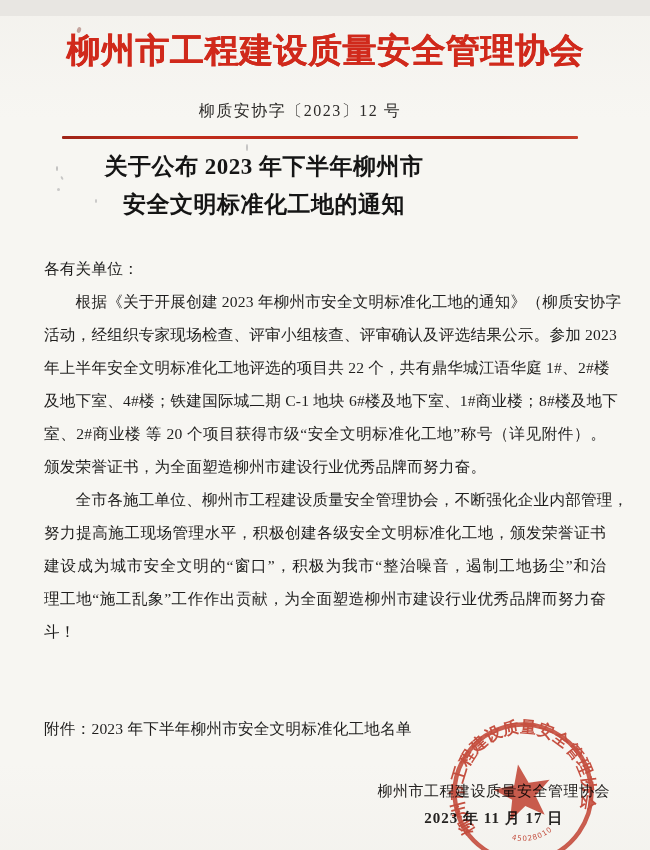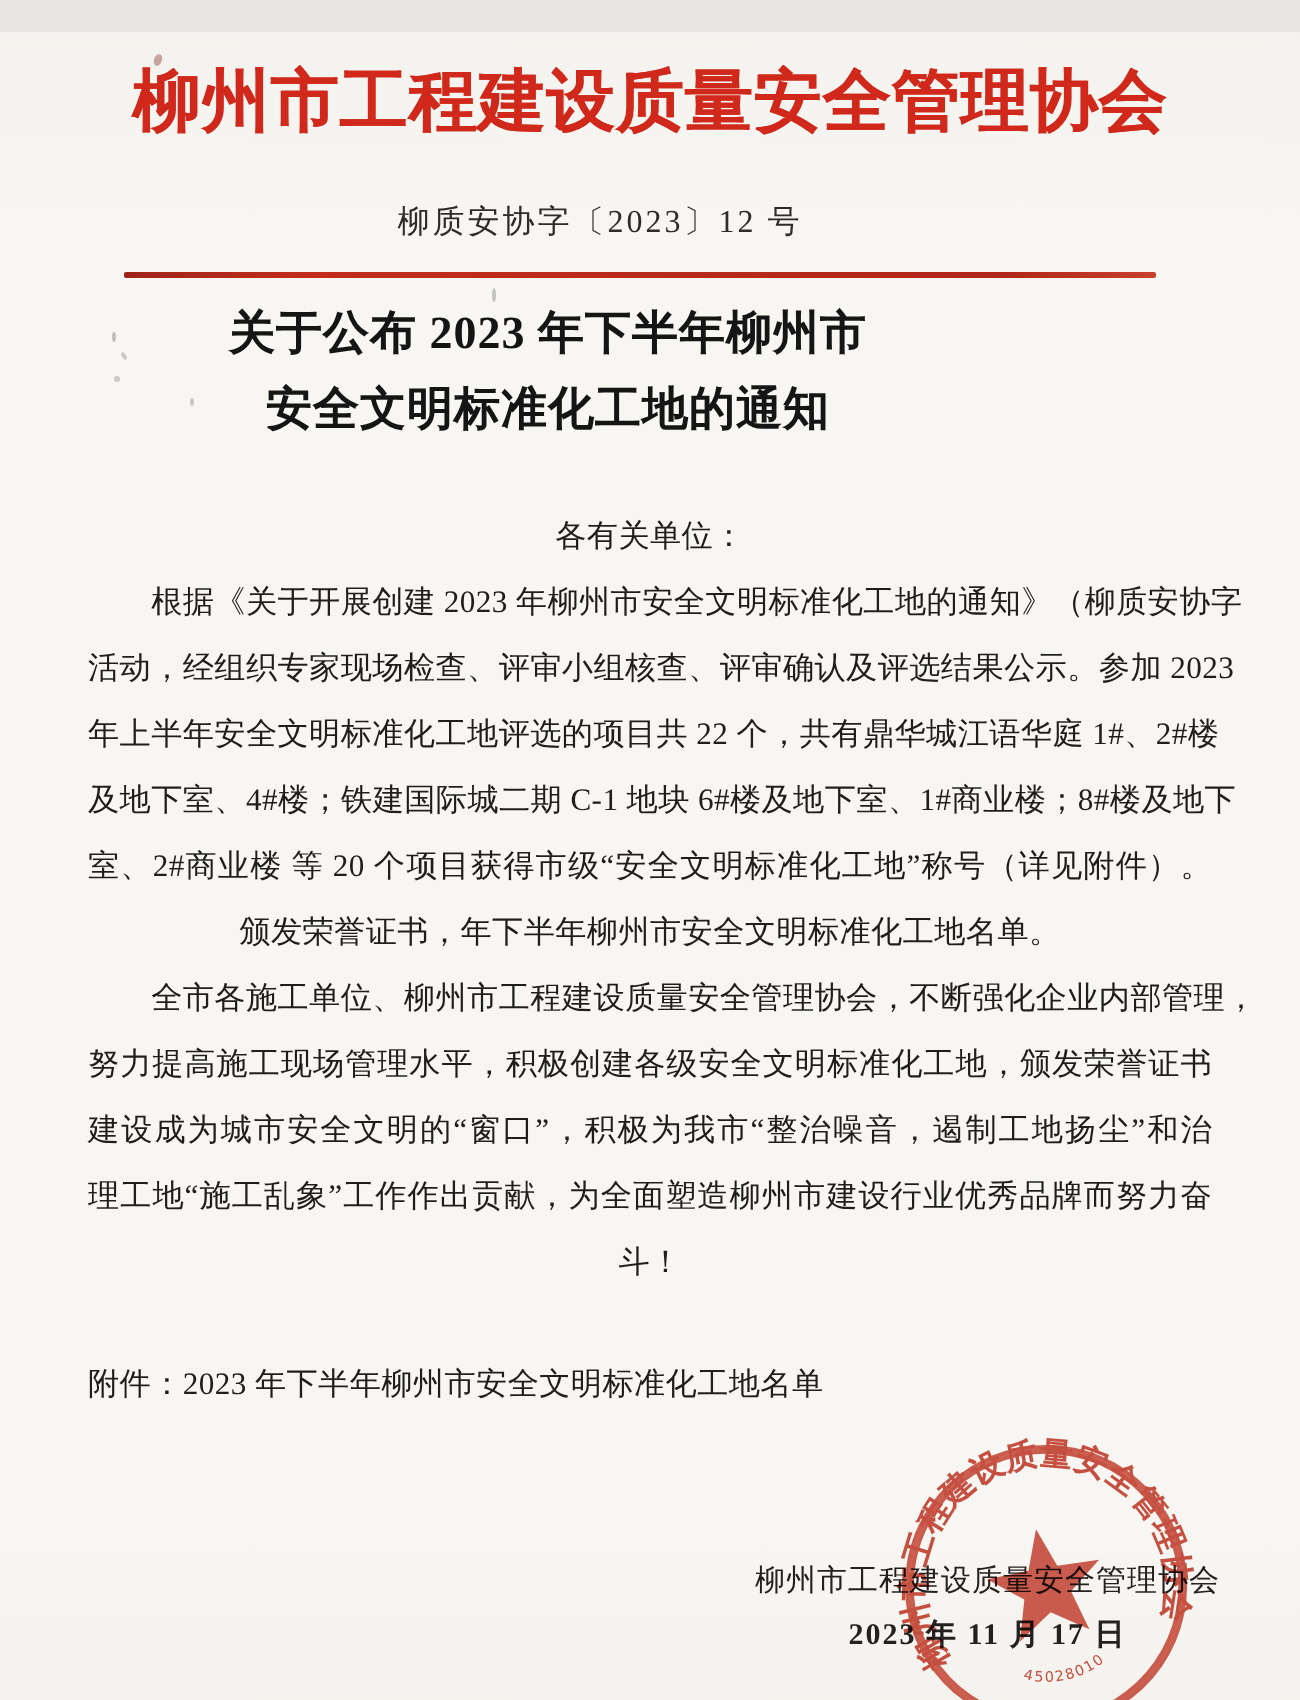--- a/index.html
+++ b/index.html
@@ -42,21 +42,21 @@
   .red-rule {
     position: absolute;
     top: 120px; left: 62px;
     width: 516px; height: 3px;
     background: linear-gradient(90deg, #9e2418, #c22d1c 18%, #b02618 85%, #c8402c);
     border-radius: 1px;
   }
 
   .notice-title {
     position: absolute;
-    top: 132px; left: 16px; width: 516px;
+    top: 132px; left: 6px; width: 516px;
     text-align: center;
     font-size: 23px;
     font-weight: bold;
     color: #151515;
     line-height: 38px;
     letter-spacing: 0.5px;
   }
 
   .body-text {
     position: absolute;
@@ -64,30 +64,29 @@
     width: 562px;
     font-size: 15.6px;
     color: #1f1e1d;
     letter-spacing: 0.2px;
   }
   .body-line {
     height: 33px;
     line-height: 33px;
     white-space: nowrap;
     overflow: visible;
-    text-align: center;
   }
   .body-line.full {
     text-align: justify;
     text-align-last: justify;
   }
 
   .attachment-line {
     position: absolute;
-    top: 660px; left: 44px;
+    top: 696px; left: 44px;
     width: 562px;
     font-size: 15.6px;
     line-height: 33px;
     color: #1f1e1d;
     letter-spacing: 0.2px;
     white-space: nowrap;
   }
 
   .signature-block {
     position: absolute;
@@ -143,21 +142,21 @@
     <div>安全文明标准化工地的通知</div>
   </div>
 
   <div class="body-text">
     <div class="body-line">各有关单位：</div>
     <div class="body-line full">　　根据《关于开展创建 2023 年柳州市安全文明标准化工地的通知》（柳质安协字</div>
     <div class="body-line full">活动，经组织专家现场检查、评审小组核查、评审确认及评选结果公示。参加 2023</div>
     <div class="body-line full">年上半年安全文明标准化工地评选的项目共 22 个，共有鼎华城江语华庭 1#、2#楼</div>
     <div class="body-line full">及地下室、4#楼；铁建国际城二期 C-1 地块 6#楼及地下室、1#商业楼；8#楼及地下</div>
     <div class="body-line full">室、2#商业楼 等 20 个项目获得市级“安全文明标准化工地”称号（详见附件）。</div>
-    <div class="body-line">颁发荣誉证书，年下半年柳州市安全文明标准化工地名单。</div>
+    <div class="body-line">颁发荣誉证书，为全面塑造柳州市建设行业优秀品牌而努力奋。</div>
     <div class="body-line full">　　全市各施工单位、柳州市工程建设质量安全管理协会，不断强化企业内部管理，</div>
     <div class="body-line full">努力提高施工现场管理水平，积极创建各级安全文明标准化工地，颁发荣誉证书</div>
     <div class="body-line full">建设成为城市安全文明的“窗口”，积极为我市“整治噪音，遏制工地扬尘”和治</div>
     <div class="body-line full">理工地“施工乱象”工作作出贡献，为全面塑造柳州市建设行业优秀品牌而努力奋</div>
     <div class="body-line">斗！</div>
   </div>
 
   <div class="attachment-line">附件：2023 年下半年柳州市安全文明标准化工地名单</div>
 
   <div class="signature-block">

